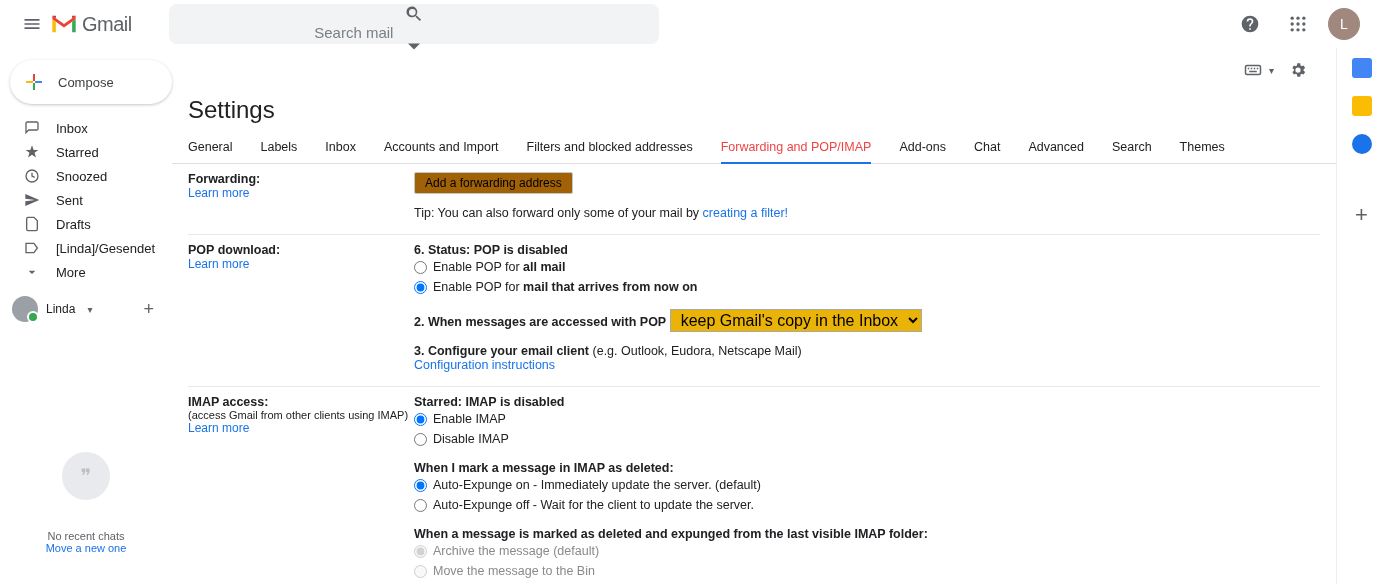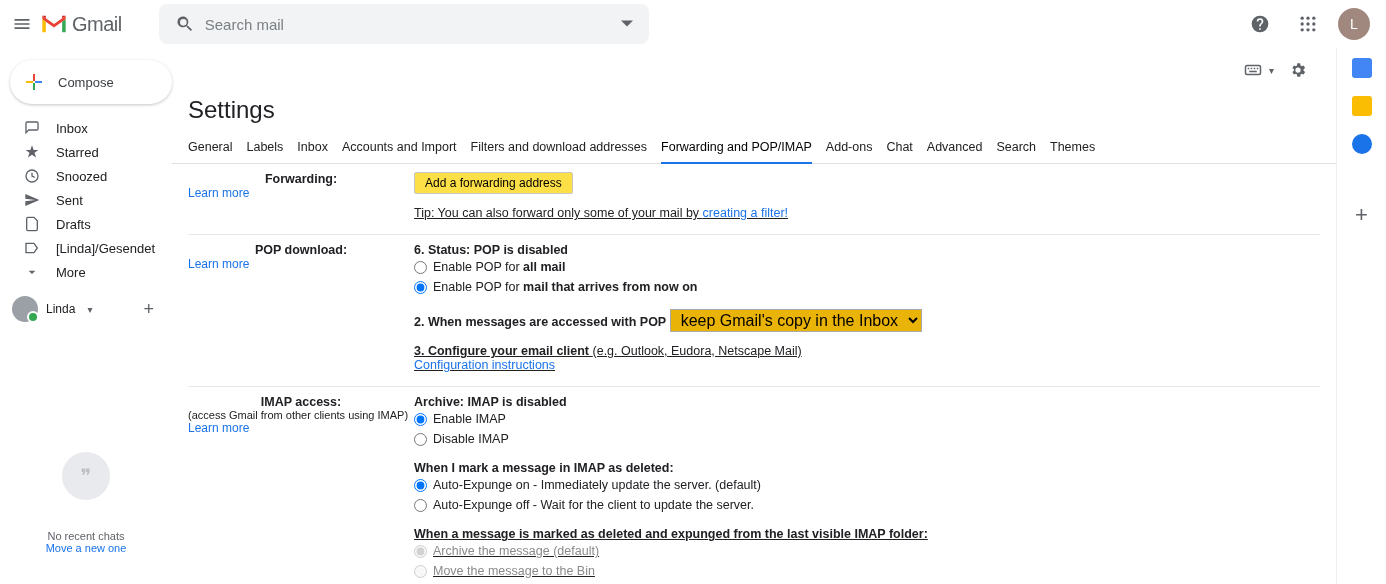--- a/index.html
+++ b/index.html
@@ -1,26 +1,26 @@
 <!DOCTYPE html>
 <html><head>
 <meta charset="utf-8">
 <style>
 * { box-sizing: border-box; margin: 0; padding: 0; }
 body { font-family: Arial, sans-serif; font-size: 13px; color: #202124; background: #fff; width: 1386px; height: 584px; overflow: hidden; }
 a { color: #1a73e8; text-decoration: none; cursor: pointer; }
 
 
-.header { display: flex; align-items: center; height: 48px; padding: 0 4px; }
+.header { display: flex; align-items: center; height: 48px; padding: 0 14px; }
 .menu-icon { width: 48px; display: flex; justify-content: center; align-items: center; }
 .menu-icon svg { width: 20px; height: 20px; fill: #5f6368; }
 .logo { display: flex; align-items: center; gap: 4px; margin-right: 30px; cursor: pointer; }
 .logo-img { width: 28px; height: 22px; }
 .logo-text { font-size: 20px; font-weight: 400; color: #5f6368; letter-spacing: -0.5px; }
-.search-bar { display: flex; align-items: center; background: #f1f3f4; border-radius: 8px; height: 40px; width: 490px; padding: 0 6px; margin-left: 7px; }
+.search-bar { display: flex; align-items: center; background: #f1f3f4; border-radius: 8px; height: 40px; width: 490px; padding: 0 6px; margin-left: 7px; flex-direction: column; }
 .search-bar .s-icon { padding: 0 10px; display:flex; }
 .search-bar .s-icon svg { width: 20px; height: 20px; fill: #5f6368; }
 .search-input { flex: 1; border: none; background: transparent; font-size: 15px; color: #5f6368; outline: none; }
 .search-input::placeholder { color: #7a7f85; }
 .drop-toggle { padding: 0 10px; display:flex; }
 .drop-toggle svg { width: 12px; height: 12px; fill: #5f6368; }
 .header-right { margin-left: auto; display: flex; align-items: center; gap: 12px; padding-right: 12px; }
 .icon-btn { width: 36px; height: 36px; display: flex; align-items: center; justify-content: center; border-radius: 50%; cursor: pointer; }
 .icon-btn svg { width: 20px; height: 20px; fill: #5f6368; }
 .avatar { width: 32px; height: 32px; border-radius: 50%; background: #a1887f; color: #fff; display: flex; align-items: center; justify-content: center; font-size: 14px; cursor:pointer; }
@@ -43,35 +43,35 @@
 .hangouts-empty { flex:1; display:flex; flex-direction:column; align-items:center; justify-content:flex-end; padding-bottom:30px; }
 .chat-bubble { width:48px; height:48px; border-radius:50%; background:#e8eaed; display:flex; align-items:center; justify-content:center; color:#bdc1c6; font-size:20px; margin-bottom:30px; }
 .no-chats { font-size:11px; color:#5f6368; }
 .start-chat { font-size:11px; color:#1a73e8; cursor:pointer; }
 
 
 .main { flex:1; display:flex; flex-direction:column; overflow:hidden; }
 .main-bar { display:flex; align-items:center; justify-content:flex-end; padding:4px 20px 4px 0; gap:6px;}
 .main-bar .keyb svg, .main-bar .gear svg { width:18px; height:18px; fill:#5f6368; }
 .settings-title { font-size:24px; font-weight:400; padding:4px 0 8px 16px; }
-.tabs { display:flex; gap:14px; padding:0 16px; border-bottom:1px solid #e0e0e0; font-size:12px; }
+.tabs { display:flex; gap:28px; padding:0 16px; border-bottom:1px solid #e0e0e0; font-size:12px; }
 .tabs .t { padding:8px 0; cursor:pointer; font-size:12.5px; color:#222; }
-.tabs .t.active { color:#000000; border-bottom:2px solid #1a73e8; margin-bottom:-1px; }
+.tabs .t.active { color:#ef4444; border-bottom:2px solid #1a73e8; margin-bottom:-1px; }
 
 .content { flex:1; overflow-y:auto; padding:0 16px 10px 16px; }
 .section { display:flex; border-bottom:1px solid #e8e8e8; padding:8px 0 14px 0; font-size:12.5px; }
 .section:last-of-type { border-bottom:none; }
 .section .label-col { width:226px; flex-shrink:0; }
-.section .label-col .title { font-weight:bold;text-align:center; }
+.section .label-col .title { font-weight:bold; }
 .section .label-col .hint { font-size:11px; color:#222; }
 .section .label-col .learn { font-size:12px; }
 .section .body-col { flex:1; }
 .block { margin-bottom:12px; }
-.block:last-child { margin-bottom:0;text-decoration:underline; }
-.small-btn { background:#fde047; border:1px solid #c6c6c6; border-radius:2px; padding:3px 10px; font-size:12px; cursor:pointer;text-align:right; }
+.block:last-child { margin-bottom:0; }
+.small-btn { background:#a16207; border:1px solid #c6c6c6; border-radius:2px; padding:3px 10px; font-size:12px; cursor:pointer;text-align:right; }
 .select { border:1px solid #a9a9a9; font-size:16px; padding:1px 6px; background:#eab308; min-width:190px; }
 .radio-row, .opt-row { display:flex; align-items:center; gap:6px; line-height:1.6; }
 .radio-row input, .opt-row input { margin:0; }
 .bold { font-weight:bold; }
 
 
 .side-panel { width:50px; border-left:1px solid #eee; display:flex; flex-direction:column; align-items:center; padding-top:10px; gap:18px; }
 .side-app { width:20px; height:20px; border-radius:3px; cursor:pointer; }
 .app-cal { background:#4285f4; }
 .app-keep { background:#fbbc04; }
@@ -222,21 +222,21 @@
             <path d="M19.4 13a7.8 7.8 0 000-2l2.1-1.6-2-3.5-2.5 1a7.7 7.7 0 00-1.7-1L15 3h-4l-.3 2.9a7.7 7.7 0 00-1.7 1l-2.5-1-2 3.5L6.6 11a7.8 7.8 0 000 2l-2.1 1.6 2 3.5 2.5-1c.5.4 1.1.8 1.7 1L11 21h4l.3-2.9c.6-.2 1.2-.6 1.7-1l2.5 1 2-3.5L19.4 13zM12 15.5A3.5 3.5 0 1115.5 12 3.5 3.5 0 0112 15.5z"></path>
           </svg>
         </span>
     </div>
     <div class="settings-title">Settings</div>
     <div class="tabs">
       <span class="t">General</span>
       <span class="t">Labels</span>
       <span class="t">Inbox</span>
       <span class="t">Accounts and Import</span>
-      <span class="t">Filters and download addresses</span>
+      <span class="t">Filters and blocked addresses</span>
       <span class="t active">Forwarding and POP/IMAP</span>
       <span class="t">Add-ons</span>
       <span class="t">Chat</span>
       <span class="t">Advanced</span>
       <span class="t">Search</span>
       <span class="t">Themes</span>
     </div>
 
     <div class="content">
 
@@ -284,21 +284,21 @@
       </div>
 
       <div class="section">
         <div class="label-col">
           <div class="title">IMAP access:</div>
           <div class="hint">(access Gmail from other clients using IMAP)</div>
           <a class="learn">Learn more</a>
         </div>
         <div class="body-col">
           <div class="block">
-            <div><span class="bold">Archive: </span><span class="bold">IMAP is disabled</span></div>
+            <div><span class="bold">Starred: </span><span class="bold">IMAP is disabled</span></div>
             <div class="radio-row">
                 <input type="radio" name="imap" checked="" style="">
                 <span>Enable IMAP</span>
               </div>
             <div class="radio-row">
                 <input type="radio" name="imap" style="">
                 <span>Disable IMAP</span>
               </div>
           </div>
           <div class="block">

